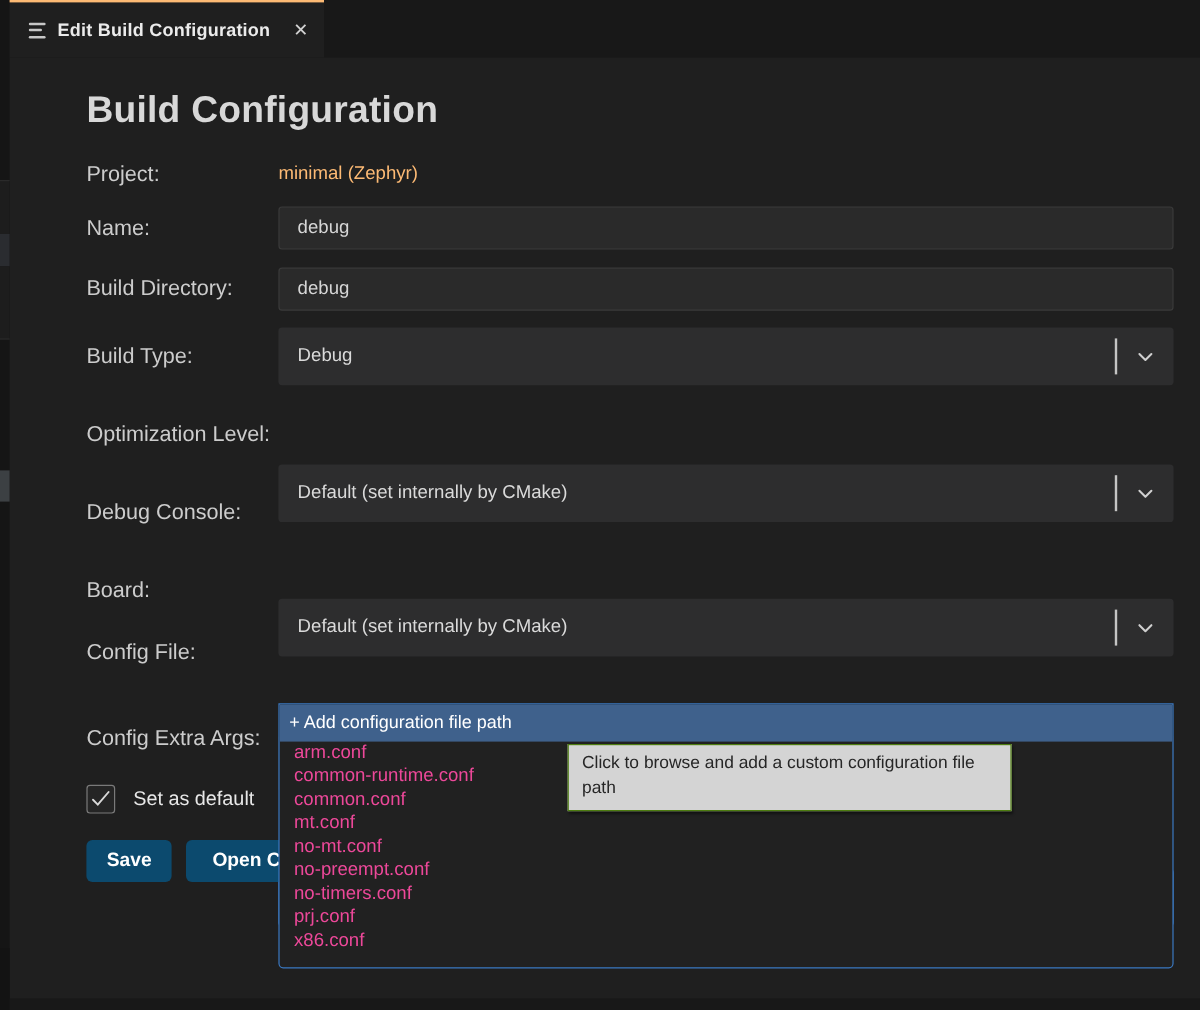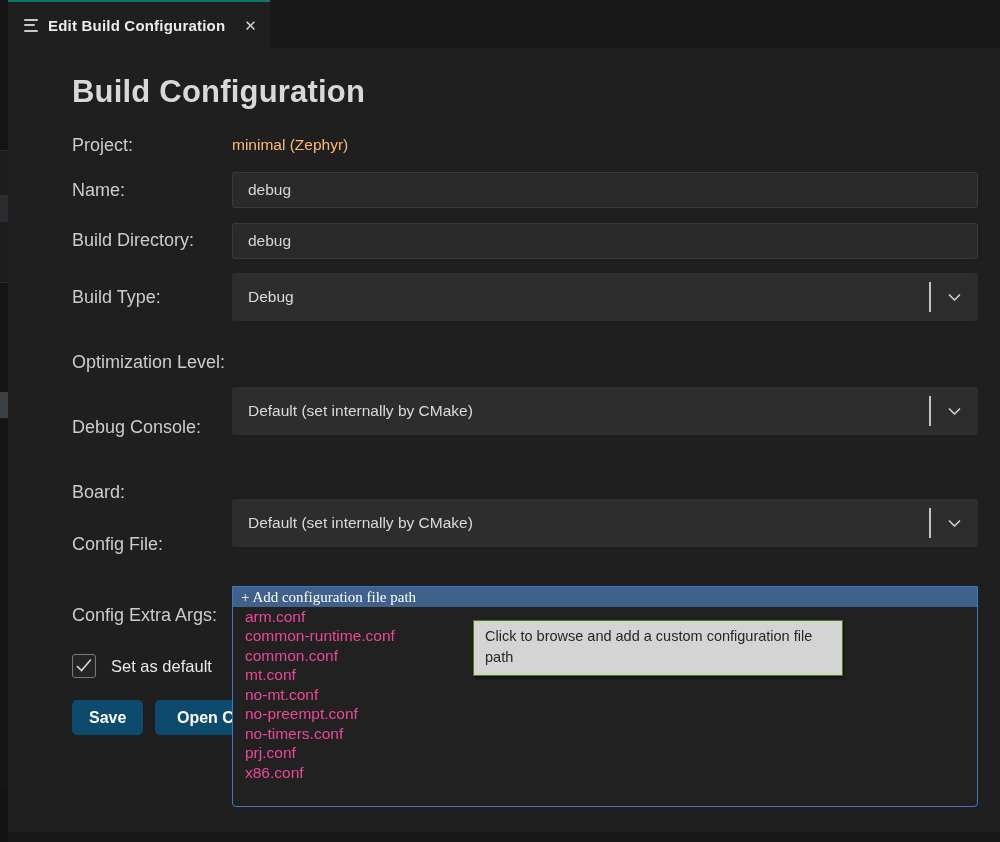--- a/index.html
+++ b/index.html
@@ -14,21 +14,21 @@
   .strip-seg{position:absolute;left:0;width:8px;}
   .strip-seg.a{top:150px;height:45px;background:#1d1d1d;border-top:1px solid #2a2a2a;}
   .strip-seg.b{top:195px;height:27px;background:#2a2c30;}
   .strip-seg.c{top:222px;height:60px;background:#1d1d1d;border-bottom:1px solid #2a2a2a;}
   .strip-seg.d{top:392px;height:26px;background:#3c4043;}
   .strip-seg.e{top:790px;height:52px;background:#131313;}
   
   .tabbar{position:absolute;left:8px;top:0;width:992px;height:48px;background:#181818;}
   .tab{
     position:absolute;left:0;top:0;width:262px;height:48px;background:#1f1f1f;
-    border-top:2px solid #0f766e;box-sizing:border-box;
+    border-top:2px solid #fdba74;box-sizing:border-box;
     display:flex;align-items:center;gap:9px;padding:0 12px 0 16px;
   }
   .icon-lines{width:15px;height:13px;display:flex;flex-direction:column;justify-content:space-between;flex:0 0 auto;}
   .icon-lines i{display:block;height:2px;background:#c8c8c8;border-radius:1px;}
   .icon-lines i:nth-child(1){width:14px;}
   .icon-lines i:nth-child(2){width:11px;}
   .icon-lines i:nth-child(3){width:14px;}
   .tab-title{color:#ebebeb;font-size:15px;font-weight:700;white-space:nowrap;letter-spacing:.2px;}
   .tab-close{color:#d2d2d2;font-size:15px;margin-left:10px;cursor:pointer;line-height:1;}
   
@@ -60,22 +60,22 @@
           font-size:12.5px;font-weight:700;cursor:pointer;}
   .combo-clear{position:absolute;right:70px;top:50%;transform:translateY(-50%);color:#8b8b8b;font-size:16px;cursor:pointer;}
   .combo-sep{position:absolute;right:47px;top:9px;width:2px;height:29px;background:#cfcfcf;}
   .combo-chev{position:absolute;right:15px;top:16px;opacity:.55;}
   
   .panel{
     position:absolute;left:232px;top:586px;width:746px;height:221px;box-sizing:border-box;
     background:#212121;border:1.5px solid #3b79c2;border-radius:0 0 4px 4px;z-index:20;overflow:hidden;
   }
   .panel-add{
-    height:20px;background:#3f618c;color:#ffffff;font-size:15px;
-    display:flex;align-items:center;padding:0 8px;cursor:pointer;font-family:Liberation Serif, serif;
+    height:31px;background:#3f618c;color:#ffffff;font-size:15px;
+    display:flex;align-items:center;padding:0 8px;cursor:pointer;
   }
   .panel-item{height:19.5px;display:flex;align-items:center;padding:0 12px;
     color:#ec4899;font-size:15.5px;cursor:pointer;white-space:nowrap;}
   
   .tooltip{
     position:absolute;left:473px;top:620px;width:370px;box-sizing:border-box;z-index:30;
     background:#d4d4d4;border:1px solid #4d7c0f;box-shadow:1px 2px 2px rgba(0,0,0,.45);
     color:#262626;font-size:14.5px;line-height:21px;padding:5px 11px 7px 11px;
   }
   

